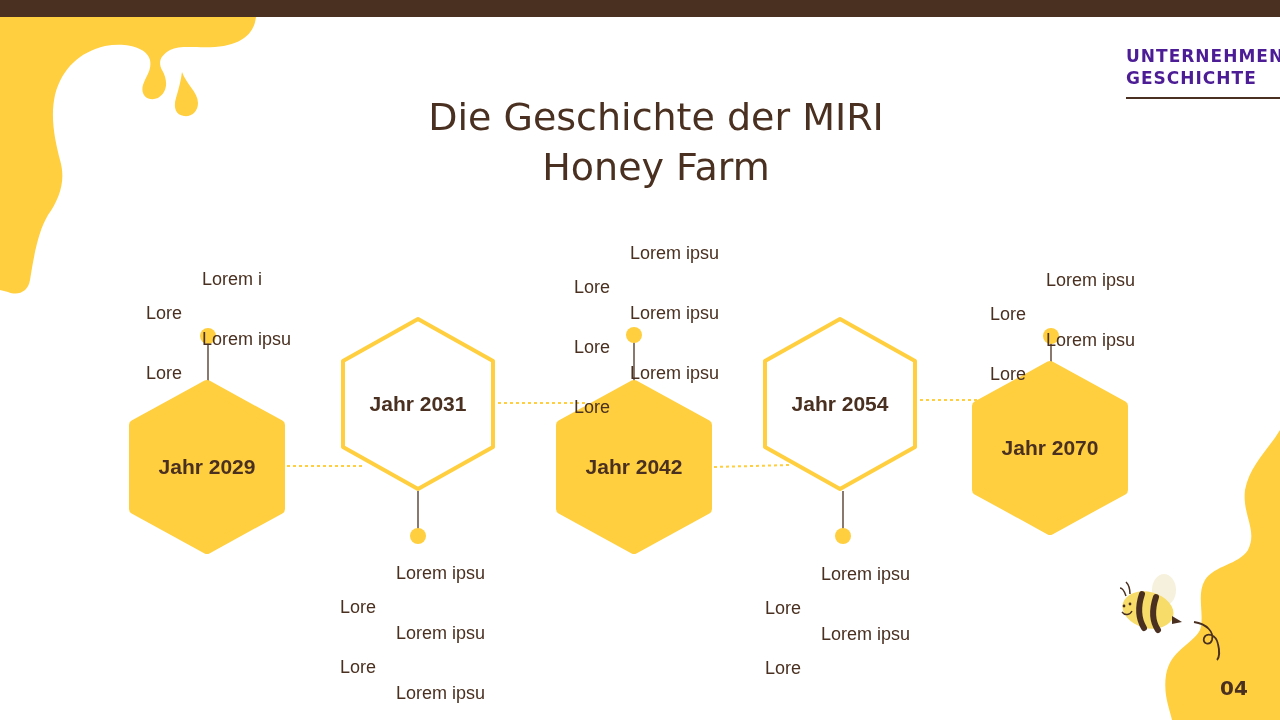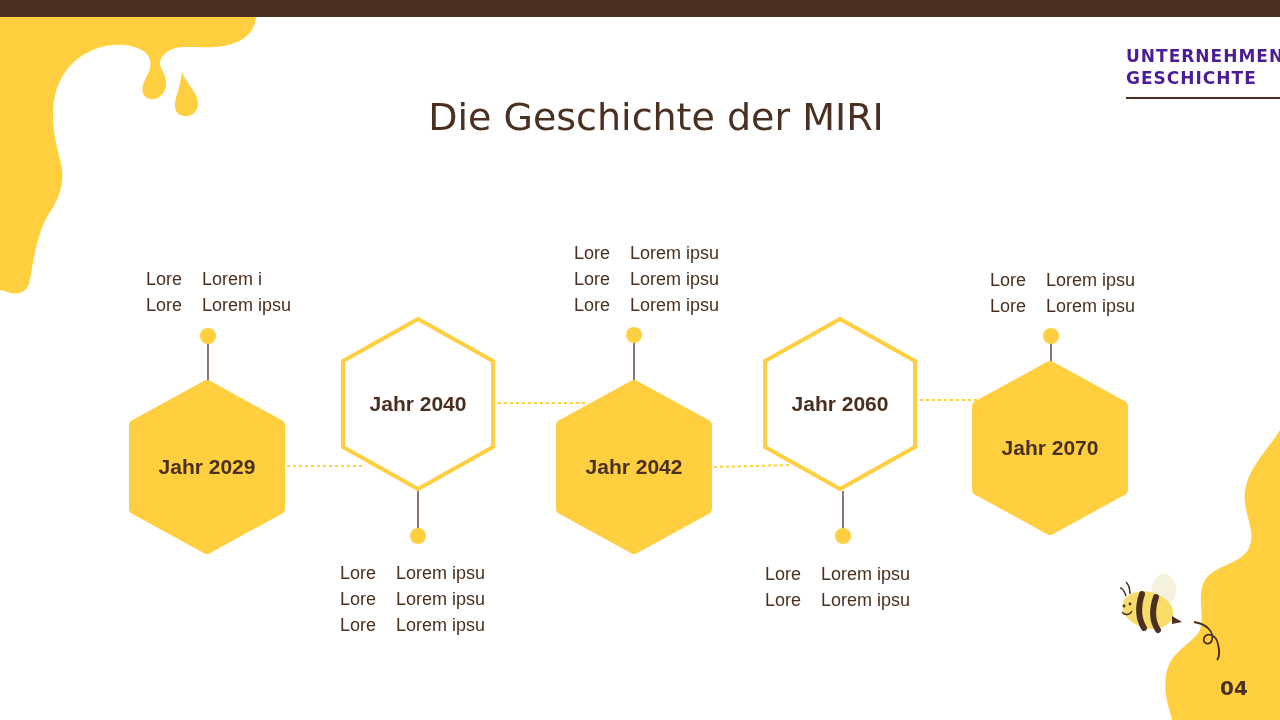--- a/index.html
+++ b/index.html
@@ -8,21 +8,21 @@
   .deco { position:absolute; left:0; top:0; }
   .corner-label { position:absolute; left:1126px; top:45px; width:154px; font-family:"DejaVu Sans", sans-serif; font-weight:bold; font-size:17px; letter-spacing:1px; line-height:22px; color:#4c1d95; }
   .corner-rule { position:absolute; left:1126px; top:97px; width:154px; height:2px; background:#4a3020; }
   .title { position:absolute; left:340px; top:76px; width:600px; text-align:center; font-family:"DejaVu Sans", sans-serif; font-size:38px; line-height:50px; color:#4a3020; font-weight:normal; margin:16px; }
   .title span { display:block; }
   .hex { position:absolute; width:160px; height:178px; }
   .hex svg { position:absolute; left:0; top:0; }
   .hex-label { position:absolute; left:0; top:0; width:160px; height:178px; display:flex; align-items:center; justify-content:center; font-weight:bold; font-size:21px; color:#4a3020; }
   .textblock { position:absolute; font-size:18px; line-height:26px; color:#4a3020; }
   .textblock .row { display:flex; white-space:nowrap; }
-  .textblock .k { width:56px; }
+  .textblock .k { width:56px;margin-top:34px; }
   .textblock .v { font-weight:normal;text-align:right; }
   .page-num { position:absolute; left:1220px; top:676px; font-family:"DejaVu Sans", sans-serif; font-weight:bold; font-size:20px; color:#4a3020; }
   .overlay { position:absolute; left:0; top:0; pointer-events:none; }
 </style>
 </head>
 <body>
 
 <div class="topbar"></div>
 
 <svg class="deco" width="280" height="300" viewBox="0 0 280 300">
@@ -35,20 +35,21 @@
 </svg>
 
 <div class="corner-label">
   <div>UNTERNEHMEN</div>
   <div>GESCHICHTE</div>
 </div>
 <div class="corner-rule"></div>
 
 <h1 class="title">
   <span>Die Geschichte der MIRI</span>
+  <span>Honey Farm</span>
 </h1>
 
 <svg class="overlay" width="1280" height="720" viewBox="0 0 1280 720">
   <g stroke="#FFCF3F" stroke-width="2" stroke-dasharray="3,3" fill="none">
     <line x1="287" y1="466" x2="365" y2="466"></line>
     <line x1="498" y1="403" x2="588" y2="403"></line>
     <line x1="714" y1="467" x2="790" y2="465"></line>
     <line x1="920" y1="400" x2="1008" y2="400"></line>
   </g>
   <g stroke="#4A3020" stroke-width="1.3">
@@ -71,35 +72,35 @@
   <svg width="160" height="178" viewBox="0 0 160 178">
     <path fill="#FFCF3F" stroke="#FFCF3F" stroke-width="10" stroke-linejoin="round" d="M80,7 L153,47 L153,131 L80,171 L7,131 L7,47 Z"></path>
   </svg>
   <div class="hex-label">Jahr 2029</div>
 </div>
 
 <div class="hex" style="left:338px;top:315px;">
   <svg width="160" height="178" viewBox="0 0 160 178">
     <path fill="#FFFFFF" stroke="#FFCF3F" stroke-width="4" stroke-linejoin="round" d="M80,4 L155,46 L155,132 L80,174 L5,132 L5,46 Z"></path>
   </svg>
-  <div class="hex-label">Jahr 2040</div>
+  <div class="hex-label">Jahr 2031</div>
 </div>
 
 <div class="hex" style="left:554px;top:378px;">
   <svg width="160" height="178" viewBox="0 0 160 178">
     <path fill="#FFCF3F" stroke="#FFCF3F" stroke-width="10" stroke-linejoin="round" d="M80,7 L153,47 L153,131 L80,171 L7,131 L7,47 Z"></path>
   </svg>
   <div class="hex-label">Jahr 2042</div>
 </div>
 
 <div class="hex" style="left:760px;top:315px;">
   <svg width="160" height="178" viewBox="0 0 160 178">
     <path fill="#FFFFFF" stroke="#FFCF3F" stroke-width="4" stroke-linejoin="round" d="M80,4 L155,46 L155,132 L80,174 L5,132 L5,46 Z"></path>
   </svg>
-  <div class="hex-label">Jahr 2060</div>
+  <div class="hex-label">Jahr 2054</div>
 </div>
 
 <div class="hex" style="left:970px;top:359px;">
   <svg width="160" height="178" viewBox="0 0 160 178">
     <path fill="#FFCF3F" stroke="#FFCF3F" stroke-width="10" stroke-linejoin="round" d="M80,7 L153,47 L153,131 L80,171 L7,131 L7,47 Z"></path>
   </svg>
   <div class="hex-label">Jahr 2070</div>
 </div>
 
 <div class="textblock" style="left:146px;top:266px;">

